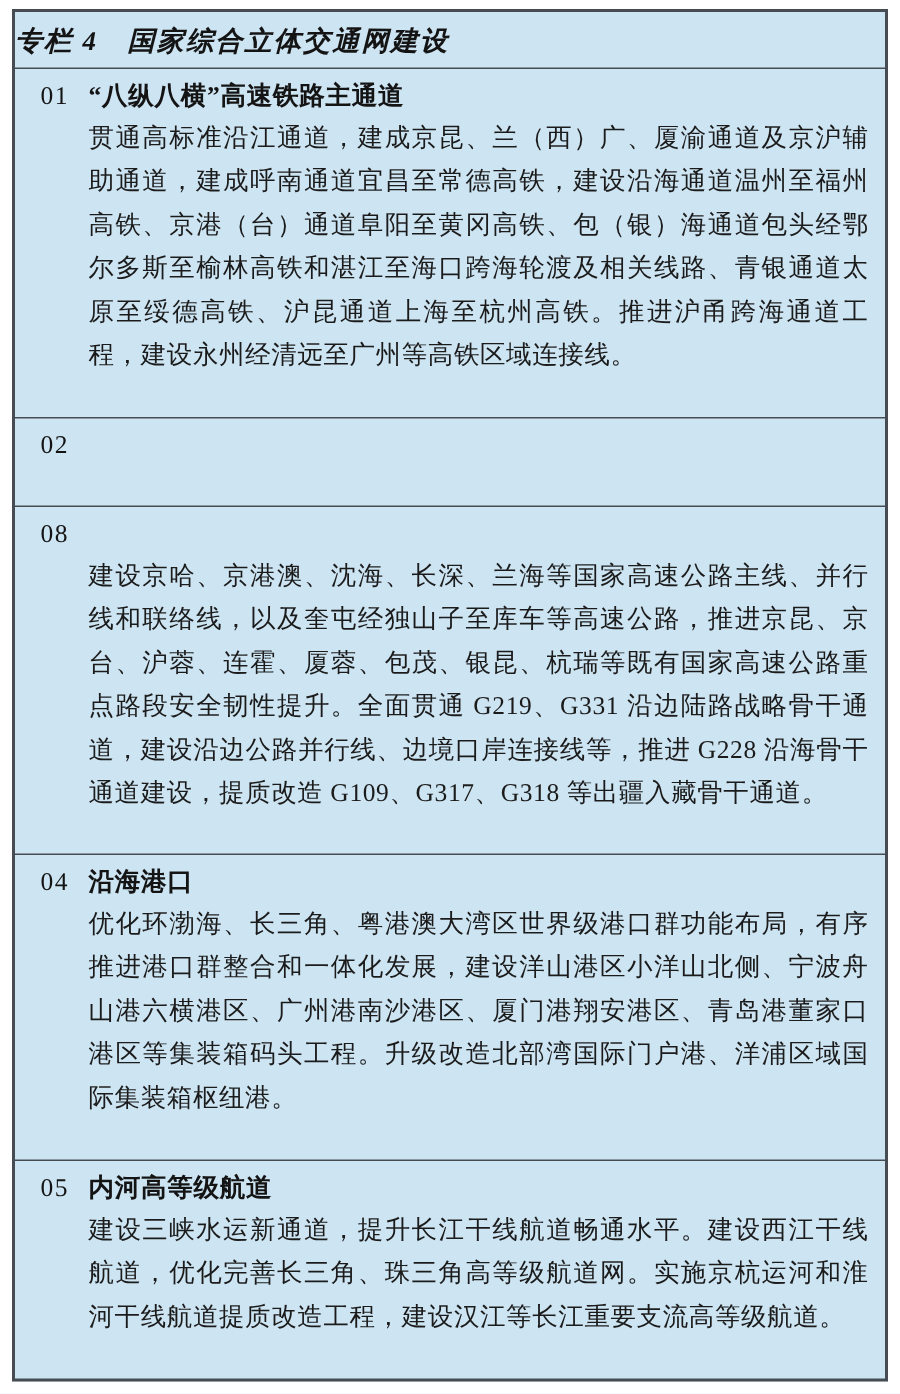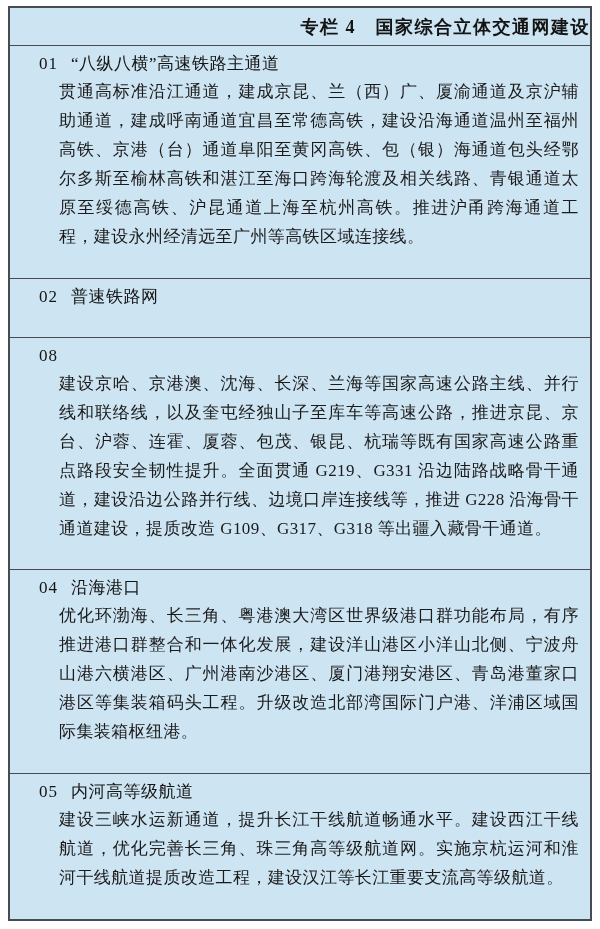--- a/index.html
+++ b/index.html
@@ -24,52 +24,52 @@
     width: 584px;
     height: 915px;
     box-sizing: border-box;
     background: #cde4f2;
     border: 2px solid #464c52;
     display: flex;
     flex-direction: column;
   }
   .title-row {
     flex: 0 0 auto;
-    text-align: right;
+    text-align: left;
     font-size: 18px;
     font-weight: bold;
     letter-spacing: 1.5px;
     padding: 7px 0 6px 0;
     border-bottom: 1px solid #464c52;
     color: #141414;
+    font-style: italic;
   }
   .section {
     flex: 1 1 auto;
     border-bottom: 1px solid #464c52;
     padding: 4px 11px 6px 17px;
     box-sizing: border-box;
   }
   .section:last-child {
     border-bottom: none;
   }
   .section-head {
     display: flex;
     align-items: flex-start;
     font-size: 17px;
     line-height: 27px;
     color: #141414;
-    margin-left: 12px;
   }
   .section-num {
     flex: 0 0 32px;
     font-weight: normal;
     letter-spacing: 1px;
   }
   .section-title {
-    font-weight: normal;
+    font-weight: bold;
     letter-spacing: 0.5px;
   }
   .section-body {
     margin-left: 32px;
     font-size: 17px;
     line-height: 29px;
     text-align: justify;
     text-justify: inter-character;
     letter-spacing: 0.4px;
     color: #1b1b1b;
@@ -87,21 +87,20 @@
       <div class="section-head">
         <span class="section-num">01</span>
         <span class="section-title">“八纵八横”高速铁路主通道</span>
       </div>
       <div class="section-body">贯通高标准沿江通道，建成京昆、兰（西）广、厦渝通道及京沪辅助通道，建成呼南通道宜昌至常德高铁，建设沿海通道温州至福州高铁、京港（台）通道阜阳至黄冈高铁、包（银）海通道包头经鄂尔多斯至榆林高铁和湛江至海口跨海轮渡及相关线路、青银通道太原至绥德高铁、沪昆通道上海至杭州高铁。推进沪甬跨海通道工程，建设永州经清远至广州等高铁区域连接线。</div>
     </div>
 
     <div class="section">
       <div class="section-head">
         <span class="section-num">02</span>
-        <span class="section-title">普速铁路网</span>
       </div>
     </div>
 
     <div class="section">
       <div class="section-head">
         <span class="section-num">08</span>
       </div>
       <div class="section-body">建设京哈、京港澳、沈海、长深、兰海等国家高速公路主线、并行线和联络线，以及奎屯经独山子至库车等高速公路，推进京昆、京台、沪蓉、连霍、厦蓉、包茂、银昆、杭瑞等既有国家高速公路重点路段安全韧性提升。全面贯通 G219、G331 沿边陆路战略骨干通道，建设沿边公路并行线、边境口岸连接线等，推进 G228 沿海骨干通道建设，提质改造 G109、G317、G318 等出疆入藏骨干通道。</div>
     </div>
 

